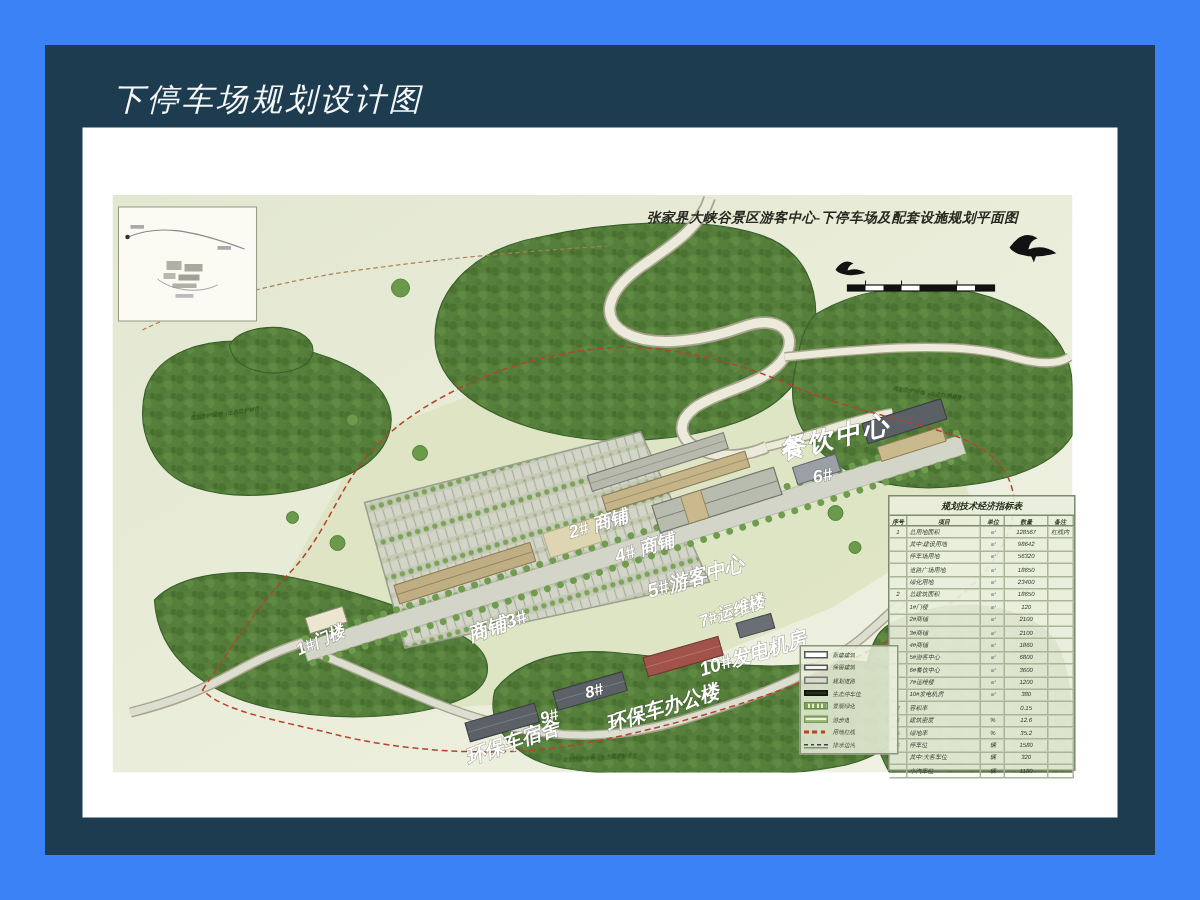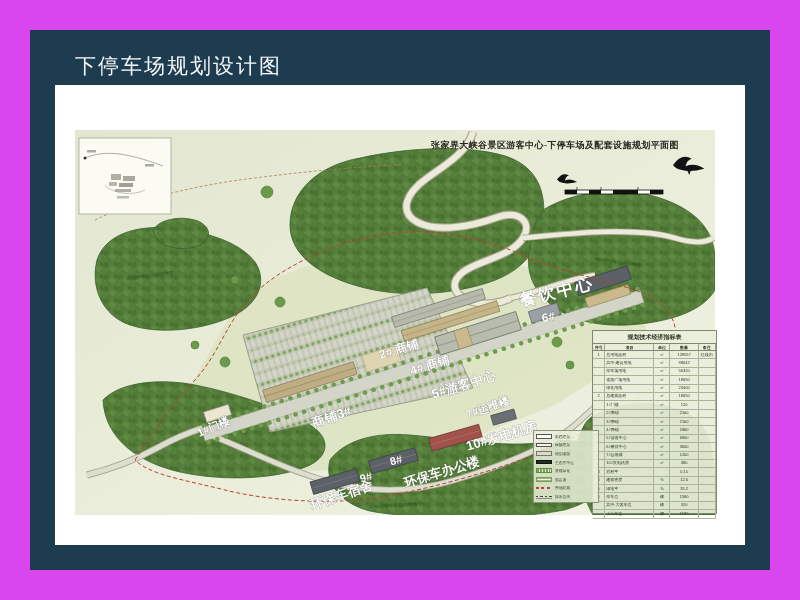--- a/index.html
+++ b/index.html
@@ -1,16 +1,16 @@
 <!DOCTYPE html>
 <html><head>
 <meta charset="utf-8">
 <style>
   html,body{margin:0;padding:0;background:#ffffff;font-family:"Liberation Sans","DejaVu Sans",sans-serif;}
-  .stage{position:relative;width:800px;height:600px;background:#d946ef;overflow:hidden;}
+  .stage{position:relative;width:800px;height:600px;background:#3b82f6;overflow:hidden;font-style:italic;}
   .frame{position:absolute;left:30px;top:30px;width:740px;height:540px;background:#1d3c50;}
   .slide-title{position:absolute;left:75px;top:52px;width:500px;color:#f5f7f8;font-size:21px;letter-spacing:2px;font-family:"Liberation Serif","DejaVu Serif",serif;}
   .content{position:absolute;left:55px;top:85px;width:690px;height:460px;background:#ffffff;}
   .mapwrap{position:absolute;left:75px;top:130px;width:588px;height:385px;}
   .mapwrap svg{position:absolute;left:0;top:0;}
 
   
   .ind-table{position:absolute;left:517px;top:200px;width:123px;height:182px;background:rgba(233,238,219,0.92);border:0.5px solid #7d8a6d;font-size:4px;color:#2f3a2a;}
   .ind-title{text-align:center;font-weight:bold;font-size:6px;padding:2px 0 1px 0;color:#23301d;}
   .ind-head{display:grid;grid-template-columns:10% 40% 13% 23% 14%;border-top:0.5px solid #7d8a6d;border-bottom:0.5px solid #7d8a6d;font-weight:bold;}

